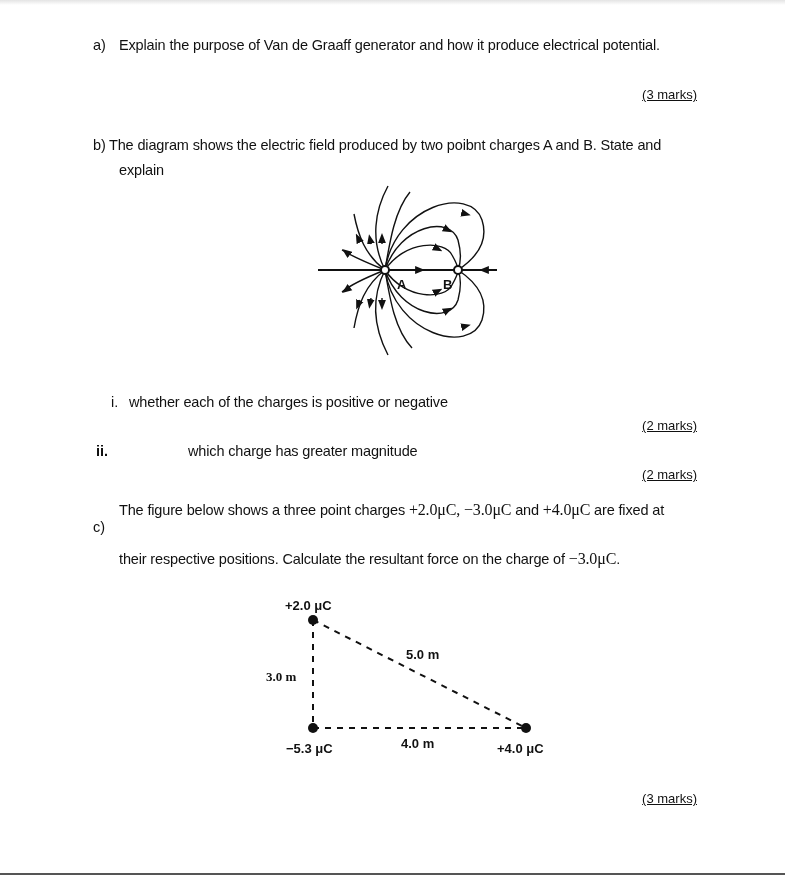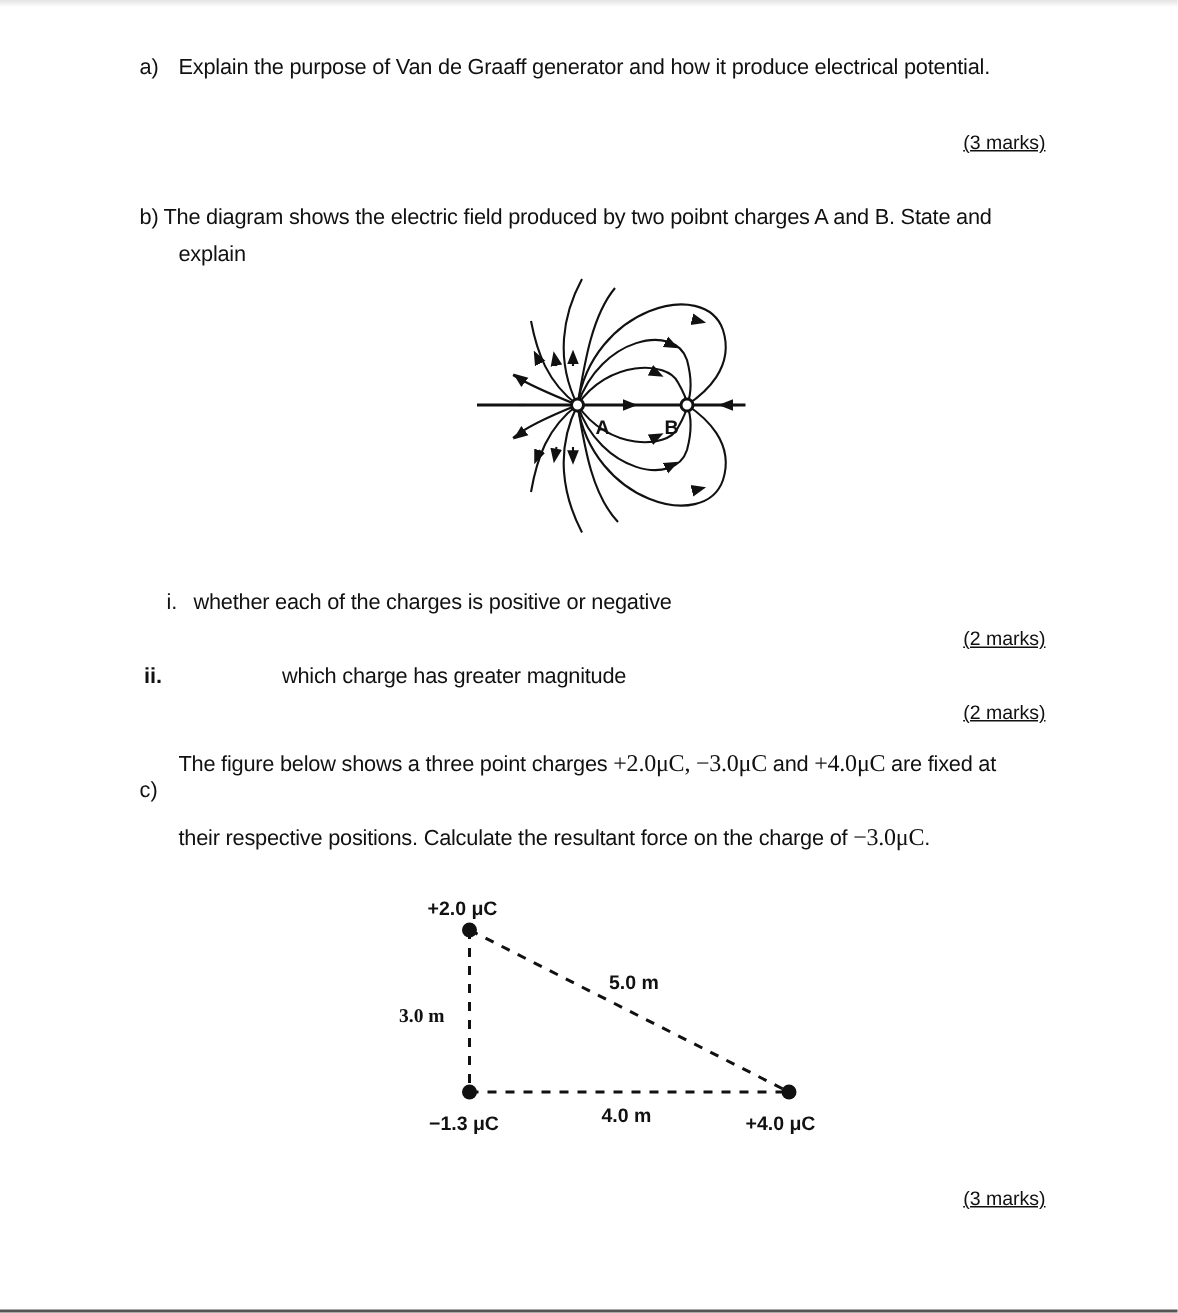--- a/index.html
+++ b/index.html
@@ -124,19 +124,19 @@
     <line x1="313" y1="728" x2="526" y2="728"></line>
     <line x1="313" y1="620" x2="526" y2="728"></line>
   </g>
   <circle cx="313" cy="620" r="5" fill="#111"></circle>
   <circle cx="313" cy="728" r="5" fill="#111"></circle>
   <circle cx="526" cy="728" r="5" fill="#111"></circle>
 </svg>
 <span class="label diagram-text" style="left:285px; top:597px;text-align:center;">+2.0 μC</span>
 <span class="label diagram-text" style="left:266px; top:668px;font-family:Liberation Serif, serif;">3.0 m</span>
 <span class="label diagram-text" style="left:406px; top:646px;">5.0 m</span>
-<span class="label diagram-text" style="left:286px; top:740px;">−1.3 μC</span>
+<span class="label diagram-text" style="left:286px; top:740px;">−5.3 μC</span>
 <span class="label diagram-text" style="left:401px; top:735px;">4.0 m</span>
 <span class="label diagram-text" style="left:497px; top:740px;">+4.0 μC</span>
 
 <span class="marks" style="top:790px;">(3 marks)</span>
 
 <div class="bottomline"></div>
 
 </body></html>

